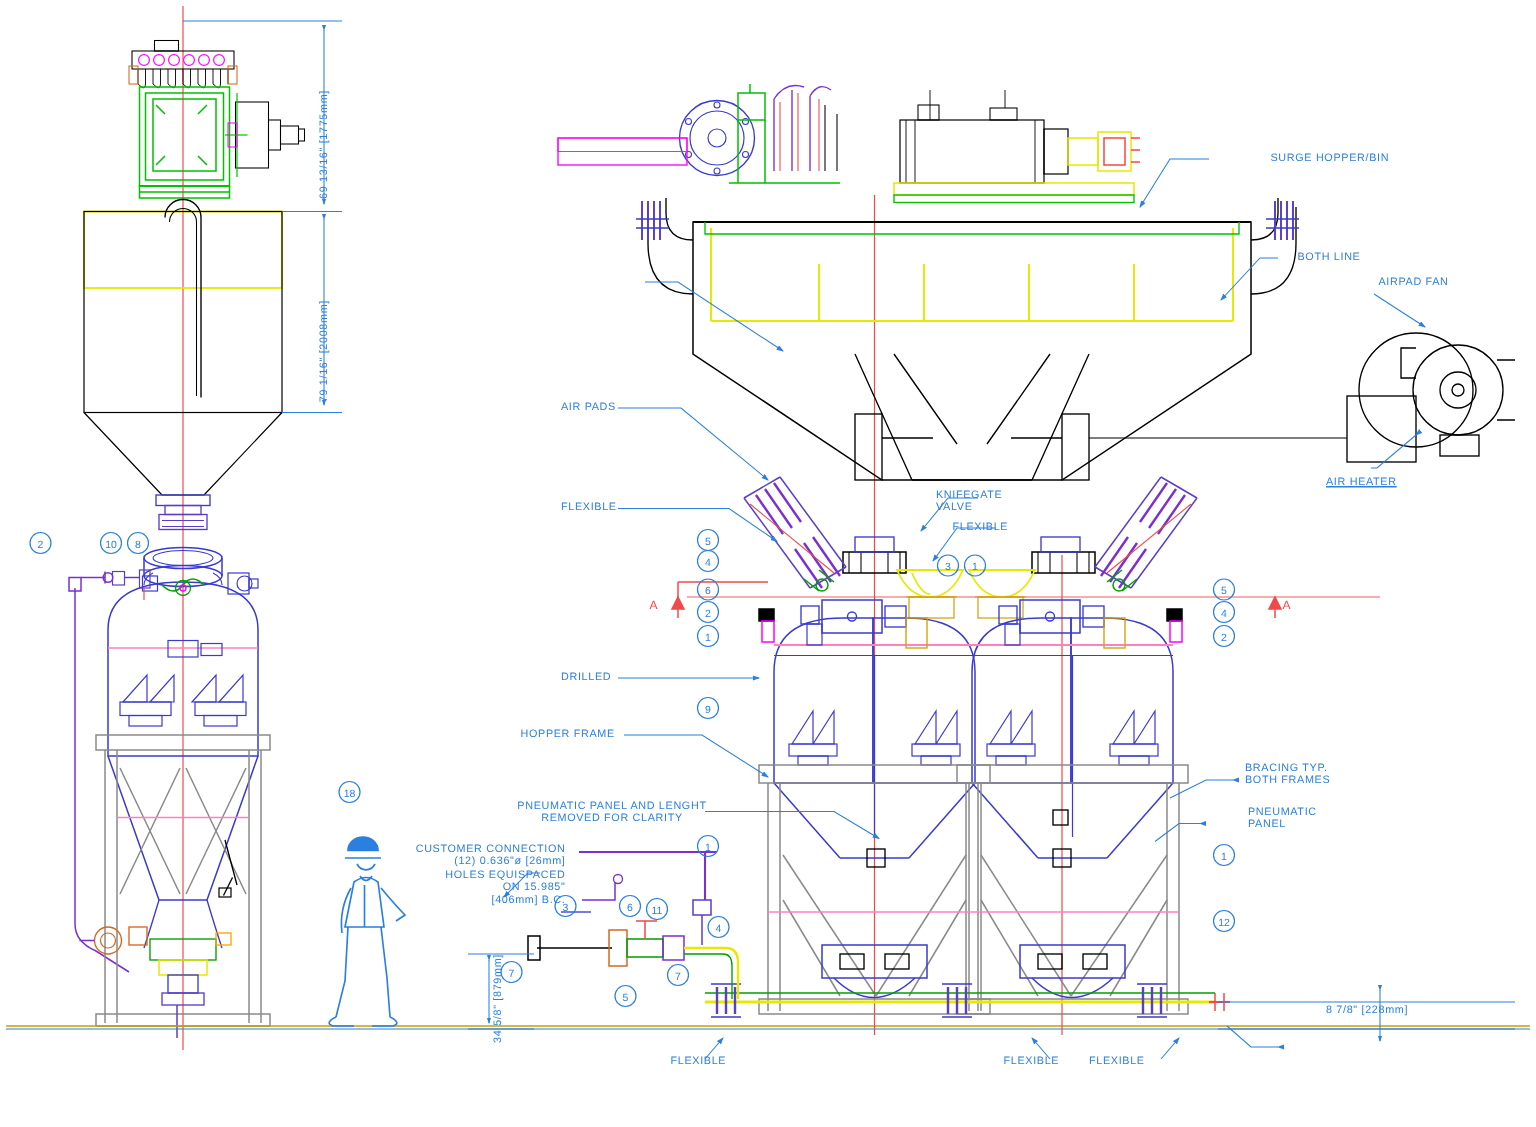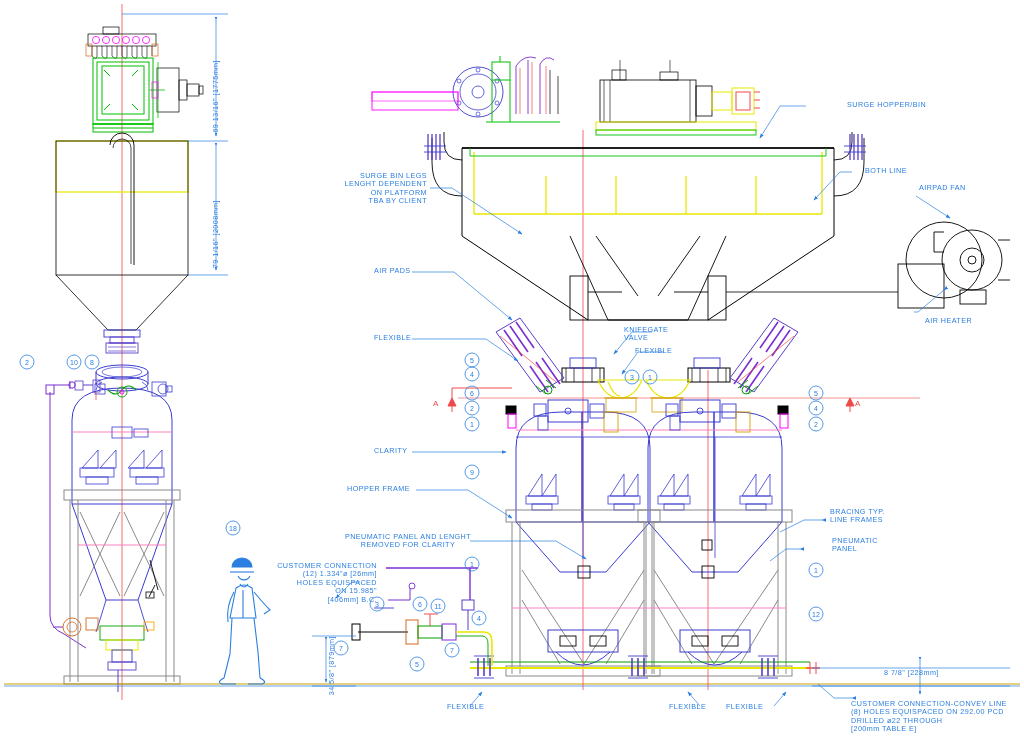--- a/index.html
+++ b/index.html
@@ -551,49 +551,41 @@
 </svg>
 
 <div class="lbl vert" style="left:212px;top:60px;transform:rotate(-90deg) translate(-100%,0);">69 13/16" [1775mm]</div>
 <div class="lbl vert" style="left:212px;top:200px;transform:rotate(-90deg) translate(-100%,0);">79 1/16" [2008mm]</div>
 <div class="lbl vert" style="left:328px;top:636px;transform:rotate(-90deg) translate(-100%,0);">34 5/8" [879mm]</div>
 <div class="lbl" style="left:884px;top:669px;">8 7/8" [228mm]</div>
 
 <div class="lbl" style="left:819px;top:101px;margin-left:28px;">SURGE HOPPER/BIN</div>
 <div class="lbl" style="left:865px;top:167px;">BOTH LINE</div>
 <div class="lbl" style="left:919px;top:184px;">AIRPAD FAN</div>
-<div class="lbl" style="left:925px;top:317px;">AIR HEATER</div>
+<div class="lbl" style="left:884px;top:317px;text-decoration:underline;">AIR HEATER</div>
 <div class="lbl" style="left:830px;top:508px;">BRACING TYP.
-LINE FRAMES</div>
+BOTH FRAMES</div>
 <div class="lbl" style="left:808px;top:537px;margin-left:24px;">PNEUMATIC
 PANEL</div>
 
-<div class="lbl r" style="left:331px;top:172px;width:96px;">SURGE BIN LEGS
-LENGHT DEPENDENT
-ON PLATFORM
-TBA BY CLIENT</div>
 <div class="lbl" style="left:374px;top:267px;">AIR PADS</div>
 <div class="lbl" style="left:374px;top:334px;">FLEXIBLE</div>
 <div class="lbl" style="left:624px;top:326px;">KNIFEGATE
 VALVE</div>
 <div class="lbl" style="left:635px;top:347px;">FLEXIBLE</div>
-<div class="lbl" style="left:374px;top:447px;">CLARITY</div>
+<div class="lbl" style="left:374px;top:447px;">DRILLED</div>
 <div class="lbl" style="left:347px;top:485px;">HOPPER FRAME</div>
 <div class="lbl c" style="left:340px;top:533px;width:136px;">PNEUMATIC PANEL AND LENGHT
 REMOVED FOR CLARITY</div>
 <div class="lbl r" style="left:255px;top:562px;width:122px;">CUSTOMER CONNECTION
-(12) 1.334"ø [26mm]
+(12) 0.636"ø [26mm]
 HOLES EQUISPACED
 ON 15.985"
 [406mm] B.C.</div>
 
 <div class="lbl" style="left:447px;top:703px;">FLEXIBLE</div>
 <div class="lbl" style="left:669px;top:703px;">FLEXIBLE</div>
 <div class="lbl" style="left:726px;top:703px;">FLEXIBLE</div>
-<div class="lbl" style="left:851px;top:700px;">CUSTOMER CONNECTION-CONVEY LINE
-(8) HOLES EQUISPACED ON 292.00 PCD
-DRILLED ø22 THROUGH
-[200mm TABLE E]</div>
 
 <div class="lbl" style="left:433px;top:400px;color:#ef4a4a;font-size:8px;">A</div>
 <div class="lbl" style="left:855px;top:400px;color:#ef4a4a;font-size:8px;">A</div>
 
 </div>
 
 </body></html>

